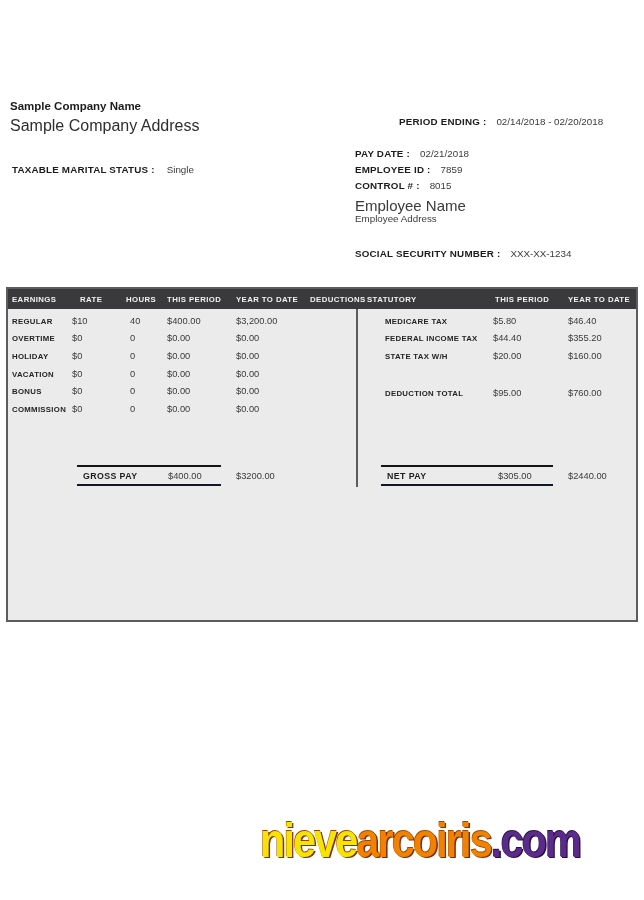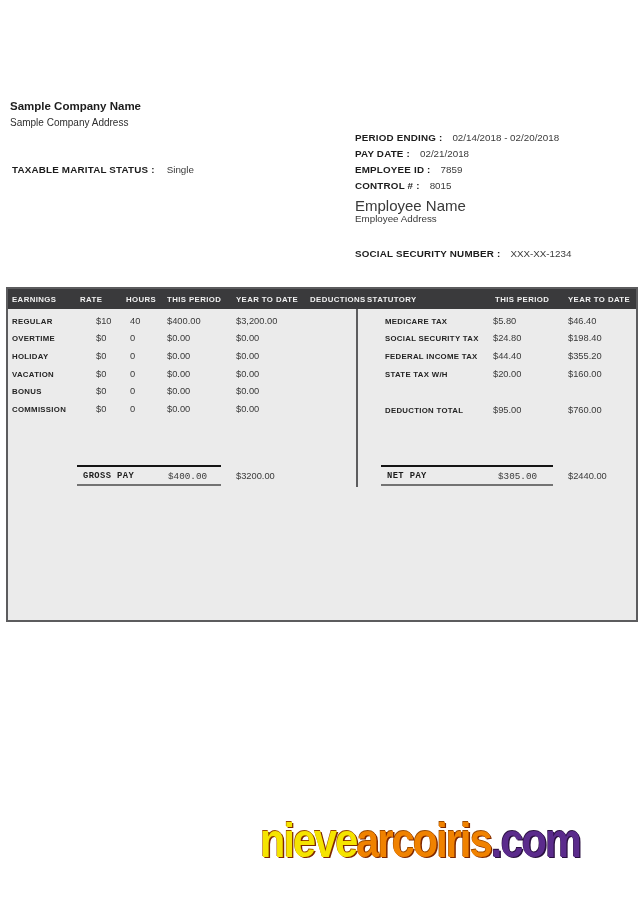--- a/index.html
+++ b/index.html
@@ -7,31 +7,31 @@
   body {
     width:644px; height:900px;
     font-family:"Liberation Sans", sans-serif;
     color:#2b2b2b;
     position:relative;
   }
   .page { position:relative; width:644px; height:900px; background:#fff; overflow:hidden; }
 
   
   .company-name { position:absolute; left:10px; top:100px; font-size:11.5px; font-weight:bold; color:#1c1c1c; }
-  .company-address { position:absolute; left:10px; top:117px; font-size:10px; color:#2e2e2e; }
+  .company-address { position:absolute; left:10px; top:117px; font-size:16px; color:#2e2e2e; }
   .marital { position:absolute; left:12px; top:164px; font-size:9.8px; white-space:nowrap; }
   .marital .lbl { font-weight:bold; letter-spacing:0.2px; color:#1c1c1c; }
   .marital .val { margin-left:12px; color:#3a3a3a; }
 
   
   .title { position:absolute; left:345px; top:98px; font-size:15px; font-weight:bold; letter-spacing:0.2px; color:#1b1b1b; white-space:nowrap; }
   .info-row { position:absolute; left:355px; font-size:9.8px; white-space:nowrap; }
   .info-row .lbl { font-weight:bold; letter-spacing:0.2px; color:#1c1c1c; }
   .info-row .val { margin-left:10px; color:#3a3a3a; }
-  .r-period  { top:132px; }
+  .r-period  { top:116px;margin-left:44px; }
   .r-paydate { top:148px; }
   .r-empid   { top:164px; }
   .r-control { top:180px; }
   .r-empname { top:197px; font-size:15px; color:#3a3a3a; }
   .r-empaddr { top:213px; font-size:9.8px; color:#3a3a3a; }
   .r-ssn     { top:248px; }
 
   
   .paytable {
     position:absolute; left:6px; top:287px; width:632px; height:335px;
@@ -45,34 +45,34 @@
   .h0 { left:4px; }   .h1 { left:72px; }  .h2 { left:118px; }
   .h3 { left:159px; } .h4 { left:228px; } .h5 { left:302px; }
   .h6 { left:359px; } .h7 { left:487px; } .h8 { left:560px; }
 
   .rows { position:absolute; left:0; top:20px; width:100%; padding-top:3px; }
   .trow { position:relative; height:17.6px; }
   .trow span { position:absolute; top:50%; transform:translateY(-50%); white-space:nowrap; }
   .trow .lbl { font-weight:bold; font-size:7.8px; letter-spacing:0.3px; color:#242424; }
   .trow .num { font-size:9.3px; color:#3a3a3a; }
   .erow .lbl   { left:4px; }
-  .erow .rate  { left:88px; }
+  .erow .rate  { left:64px; }
   .erow .hours { left:122px; }
   .erow .tp    { left:159px; }
   .erow .ytd   { left:228px; }
   .srow .lbl { left:377px; }
   .srow .tp  { left:485px; }
   .srow .ytd { left:560px; }
   .dtotal-spacer { height:19px; }
 
   .vdivider { position:absolute; left:348px; top:20px; width:2px; height:178px; background:#5c5c5e; }
 
   .totalbox {
     position:absolute; top:176px; height:21px;
-    border-top:2px solid #141414; border-bottom:2px solid #737373;font-family:Liberation Mono, monospace;
+    border-top:2px solid #141414; border-bottom:2px solid #0f172a;
   }
   .totalbox span { position:absolute; top:50%; transform:translateY(-50%); white-space:nowrap; }
   .totalbox .lbl { left:6px; font-weight:bold; font-size:8.8px; letter-spacing:0.4px; color:#1c1c1c; }
   .totalbox .val { font-size:9.3px; color:#3a3a3a; }
   .gross { left:69px; width:144px; }
   .gross .val { left:91px; }
   .net { left:373px; width:172px; }
   .net .val { left:117px; }
   .ytd-out { position:absolute; top:176px; height:21px; font-size:9.3px; color:#3a3a3a;
              display:flex; align-items:center; white-space:nowrap; }
@@ -186,25 +186,20 @@
 </div>
 
     <div class="rows">
       <div>
   <div class="trow srow">
     <span class="lbl">MEDICARE TAX</span>
     <span class="num tp">$5.80</span>
     <span class="num ytd">$46.40</span>
   </div>
 
-  <div class="trow srow">
-    <span class="lbl">SOCIAL SECURITY TAX</span>
-    <span class="num tp">$24.80</span>
-    <span class="num ytd">$198.40</span>
-  </div>
 
   <div class="trow srow">
     <span class="lbl">FEDERAL INCOME TAX</span>
     <span class="num tp">$44.40</span>
     <span class="num ytd">$355.20</span>
   </div>
 
   <div class="trow srow">
     <span class="lbl">STATE TAX W/H</span>
     <span class="num tp">$20.00</span>

